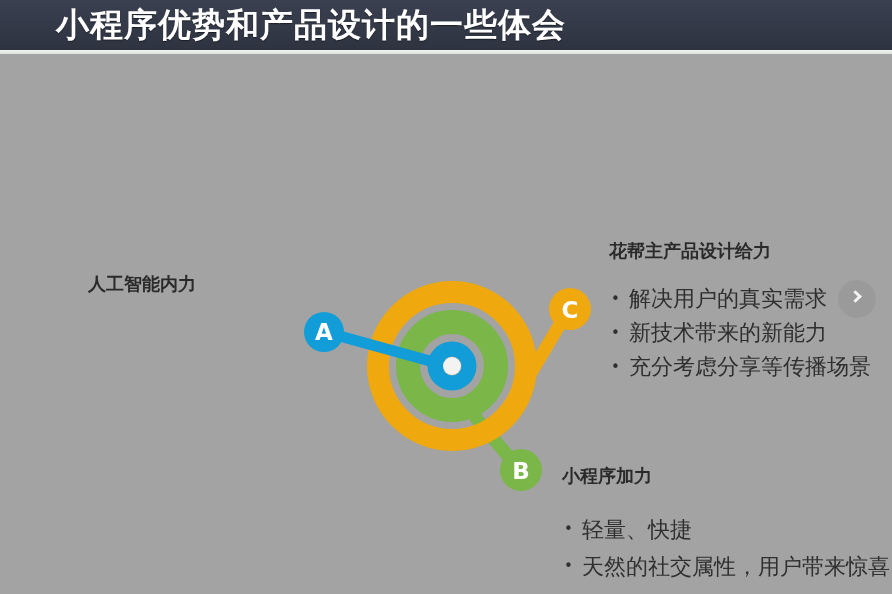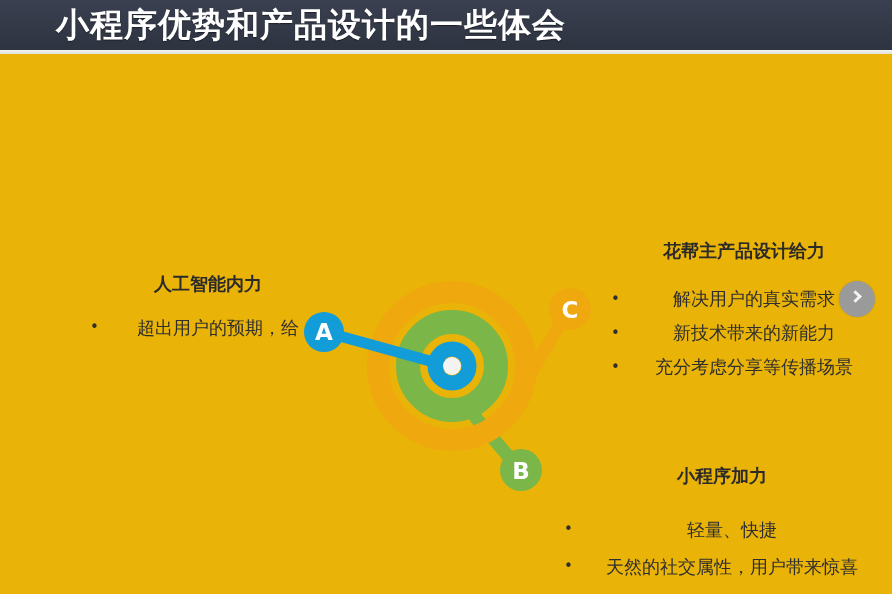--- a/index.html
+++ b/index.html
@@ -10,22 +10,21 @@
     height: 594px;
     overflow: hidden;
     background: #dedede;
     font-family: "DejaVu Sans", "Liberation Sans", sans-serif;
   }
 
   #slide {
     position: relative;
     width: 892px;
     height: 594px;
-    background: #eab308;
-    text-align: center;
+    background: #a3a3a3;
   }
 
   
   .header-bar {
     position: absolute;
     left: 0; top: 0;
     width: 892px;
     height: 50px;
     background: #343a47;
     background: linear-gradient(180deg, #3a4050 0%, #333947 55%, #2e3340 100%);
@@ -56,21 +55,21 @@
   .block-title {
     font-size: 18px;
     font-weight: bold;
     color: #2a2a2a;
     line-height: 26px;
     white-space: nowrap;
   }
   .bullets { list-style: none; margin-top: 16px; }
   .bullets li {
     position: relative;
-    font-size: 18px;
+    font-size: 22px;
     line-height: 34px;
     color: #2f2f2f;
     padding-left: 20px;
     white-space: nowrap;
   }
   .bullets li::before {
     content: "\2022";
     position: absolute;
     left: 2px;
     top: 0;
@@ -131,21 +130,20 @@
 <div id="slide">
 
   <div class="header-bar">
     <div class="header-title">小程序优势和产品设计的一些体会</div>
   </div>
   <div class="header-divider"></div>
 
   <div class="block" id="block-left">
     <div class="block-title">人工智能内力</div>
     <ul class="bullets">
-      <li>超出用户的预期，给</li>
     </ul>
   </div>
 
   <div class="block" id="block-right-top">
     <div class="block-title">花帮主产品设计给力</div>
     <ul class="bullets">
       <li>解决用户的真实需求</li>
       <li>新技术带来的新能力</li>
       <li>充分考虑分享等传播场景</li>
     </ul>

